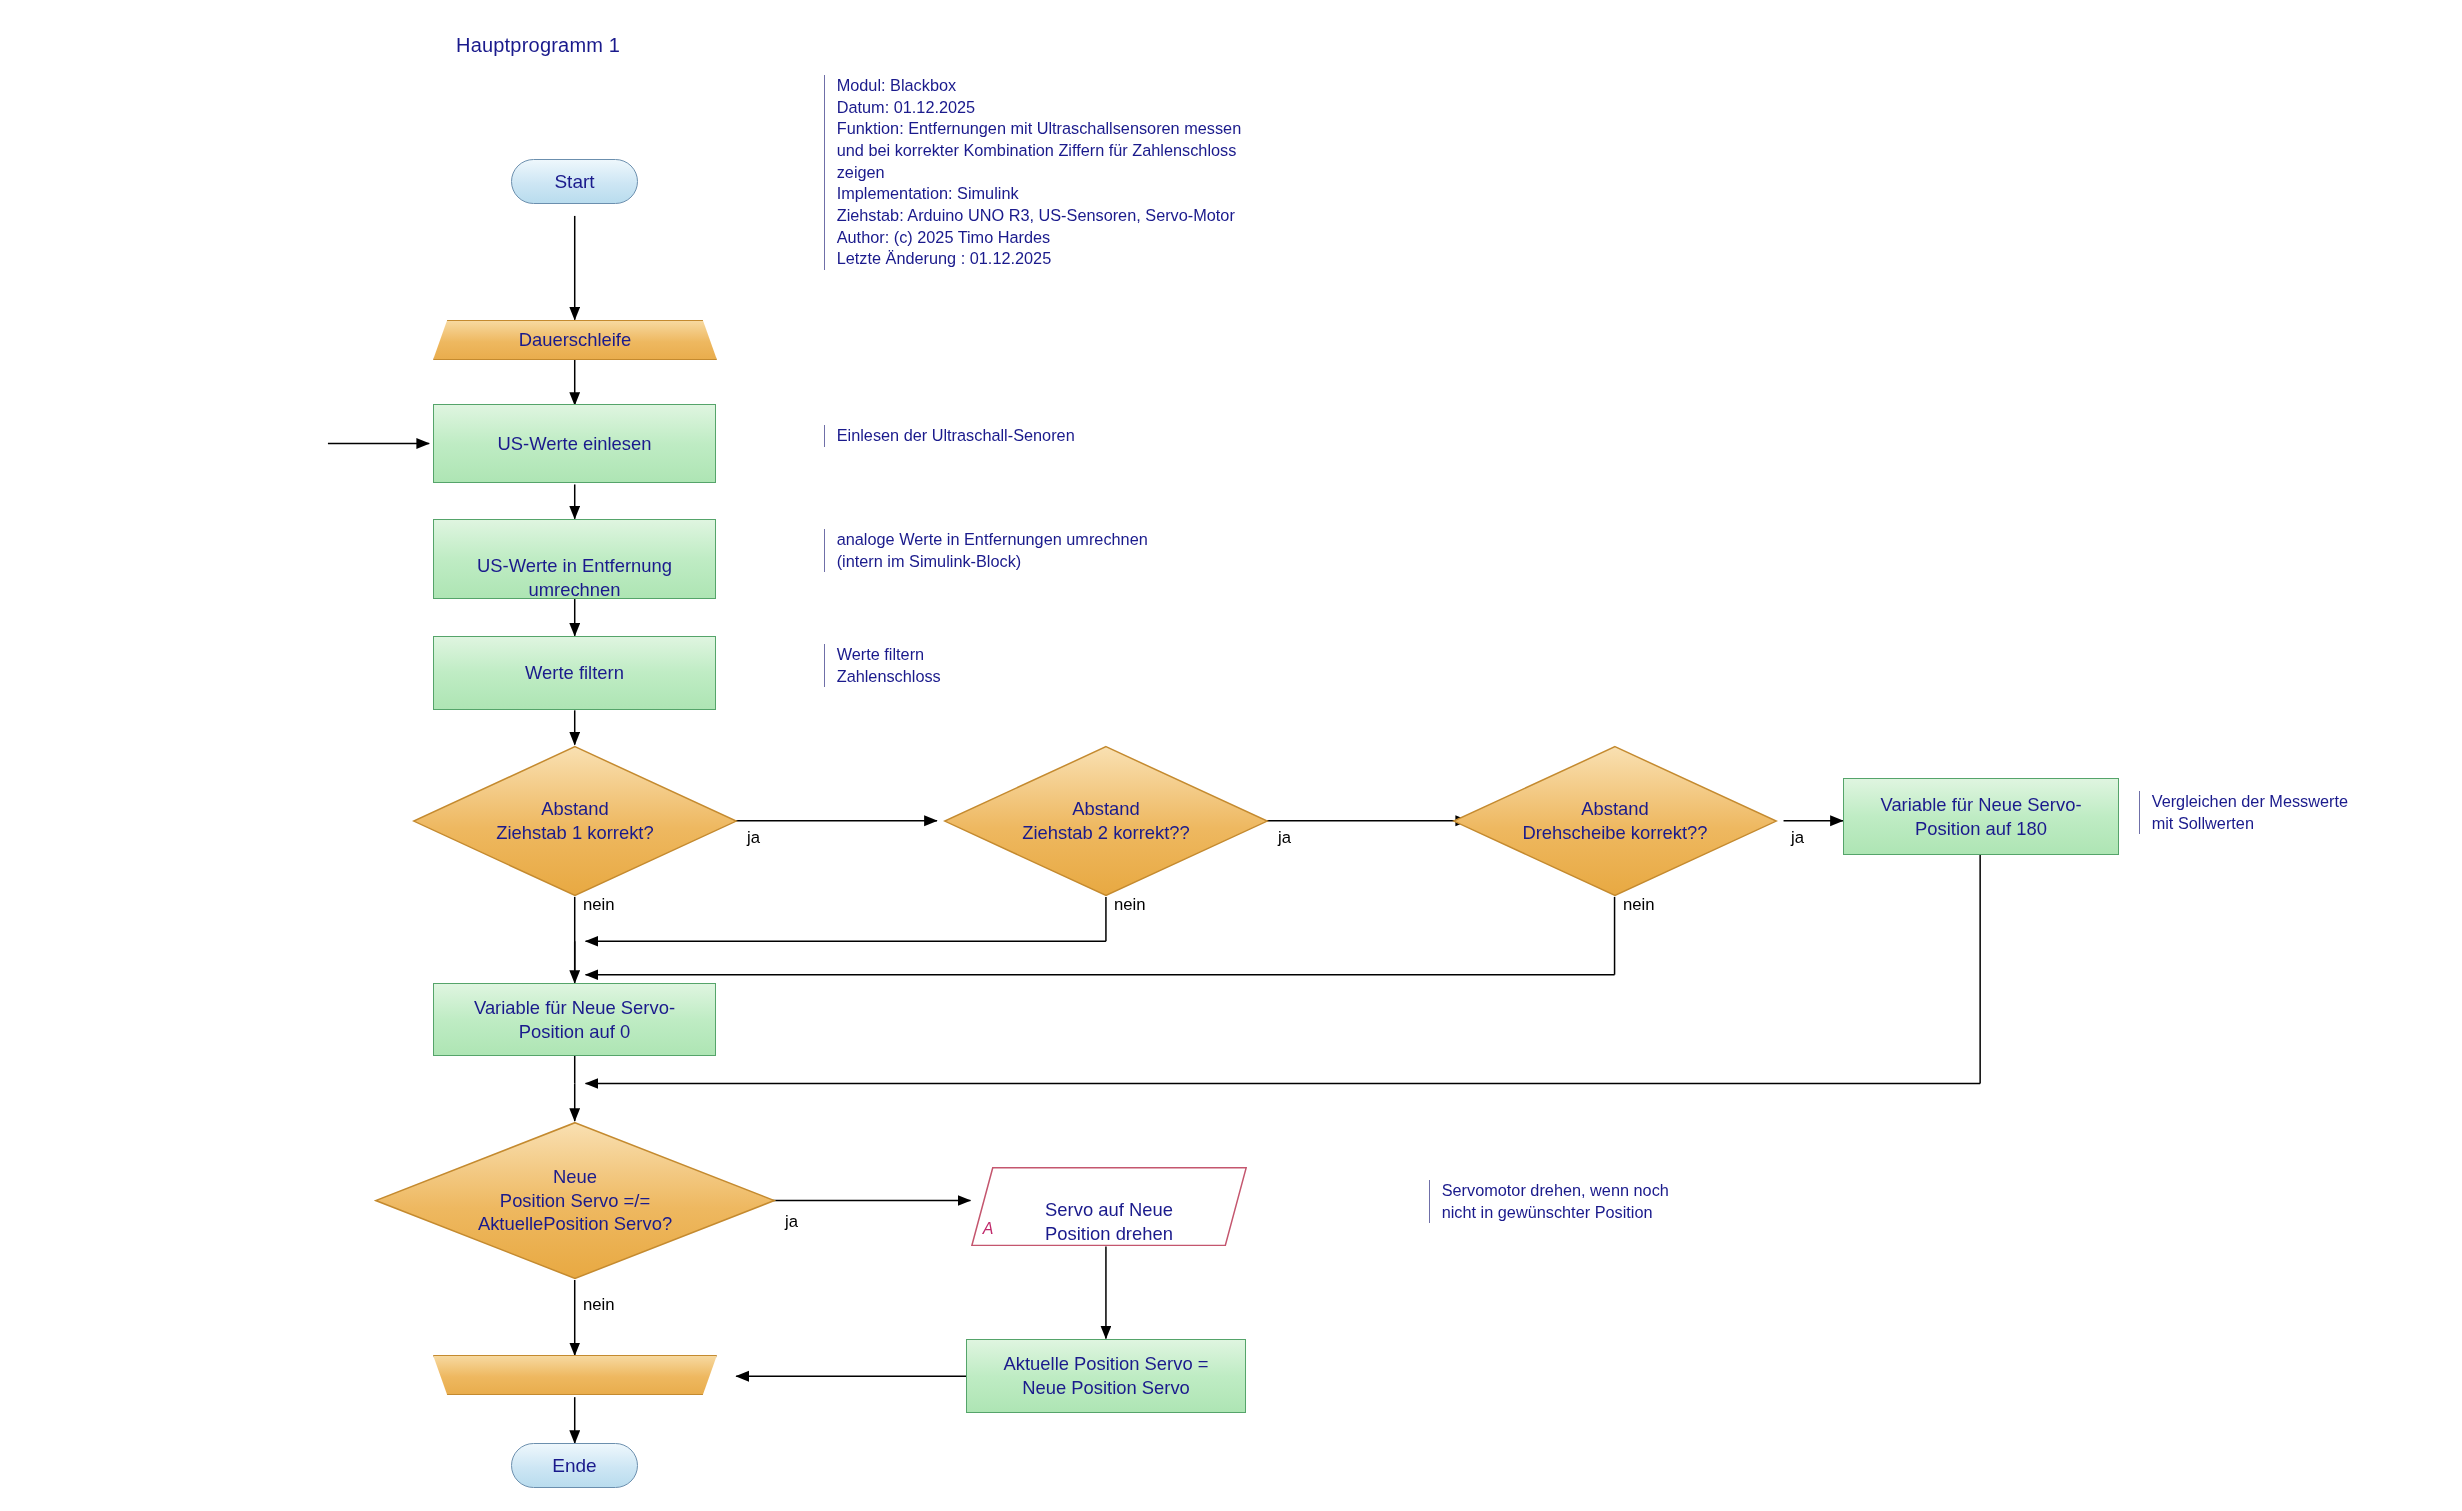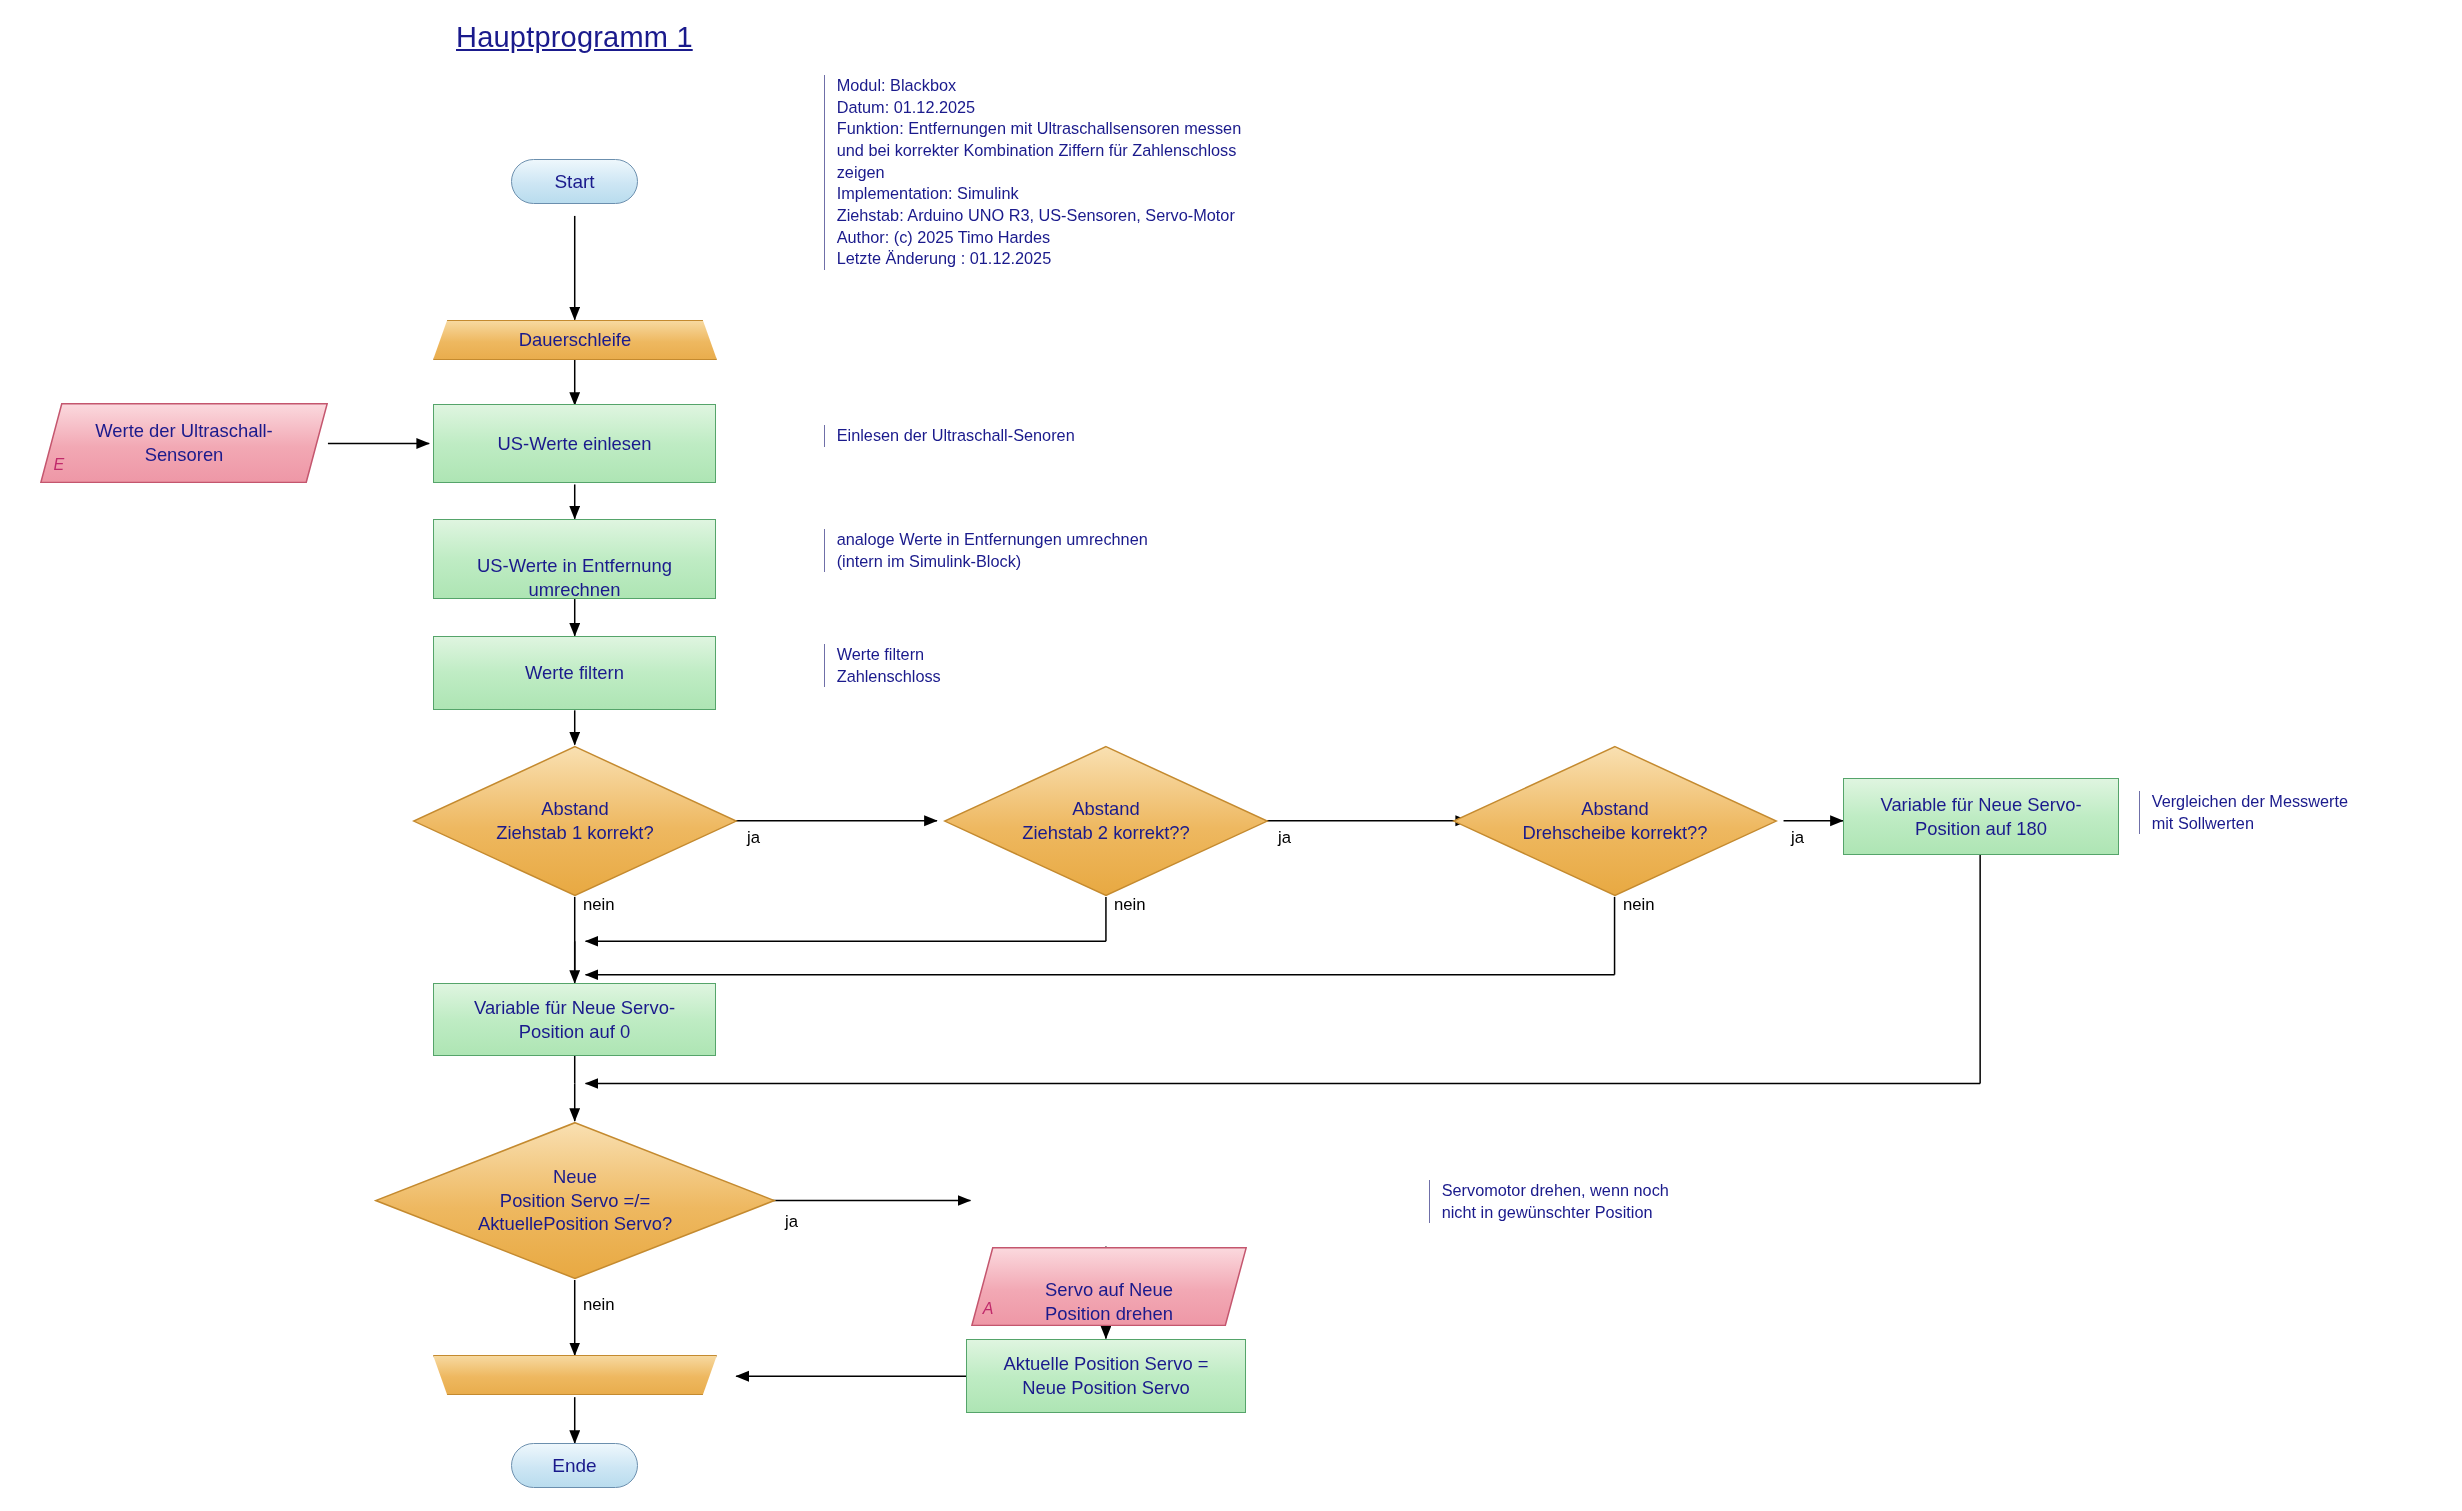--- a/index.html
+++ b/index.html
@@ -15,25 +15,24 @@
     width: 2462px;
     height: 1511px;
     background: #ffffff;
     overflow: hidden;
   }
   .abs { position: absolute; }
 
   
   .diagram-title {
     left: 456px;
-    top: 21px;
-    font-size: 29px;
+    top: 34px;
+    font-size: 20px;
     color: #1a1a8c;
     letter-spacing: 0.2px;
-    text-decoration: underline;
   }
 
   
   .terminal {
     width: 127px;
     height: 45px;
     border-radius: 22.6px;
     border: 1.3px solid #6b8fae;
     background: linear-gradient(to bottom, #eef7fc 0%, #cde6f4 55%, #b9dcee 100%);
     display: flex;
@@ -225,35 +224,20 @@
   </div>
 
   <div class="abs terminal" style="left:511px; top:159px;">
     <span>Start</span>
   </div>
 
   <div class="abs loopbar" style="left:433px; top:320px;">
     <span>Dauerschleife</span>
   </div>
 
-  <div class="abs ioblock" style="left:40px; top:403px; width:288px; height:80px;">
-    <svg class="ioshape" viewBox="0 0 344 96" preserveAspectRatio="none">
-      <defs>
-        <linearGradient id="pinkg" x1="0" y1="0" x2="0" y2="1">
-          <stop offset="0%" stop-color="#fbd9de"></stop>
-          <stop offset="55%" stop-color="#f2a8b4"></stop>
-          <stop offset="100%" stop-color="#ee97a6"></stop>
-        </linearGradient>
-      </defs>
-      <polygon points="26,1 343,1 318,95 1,95" fill="url(#pinkg)" stroke="#c4566e" stroke-width="1.8"></polygon>
-    </svg>
-    <span class="iolabel" style="white-space:pre-line;">Werte der Ultraschall-
-Sensoren</span>
-    <span class="io-marker" style="left:13.4px; top:52px;">E</span>
-  </div>
 
   <div class="abs process" style="left:433px; top:404px; width:283px; height:79px;">
     <span>US-Werte einlesen</span>
   </div>
   <div class="abs comment" style="left:824px; top:425px; width:393px;">
     <div class="cline">Einlesen der Ultraschall-Senoren</div>
   </div>
 
   <div class="abs process" style="left:433px; top:519px; width:283px; height:80px;">
     <span style="white-space:pre-line;margin-top:38px;">US-Werte in Entfernung

